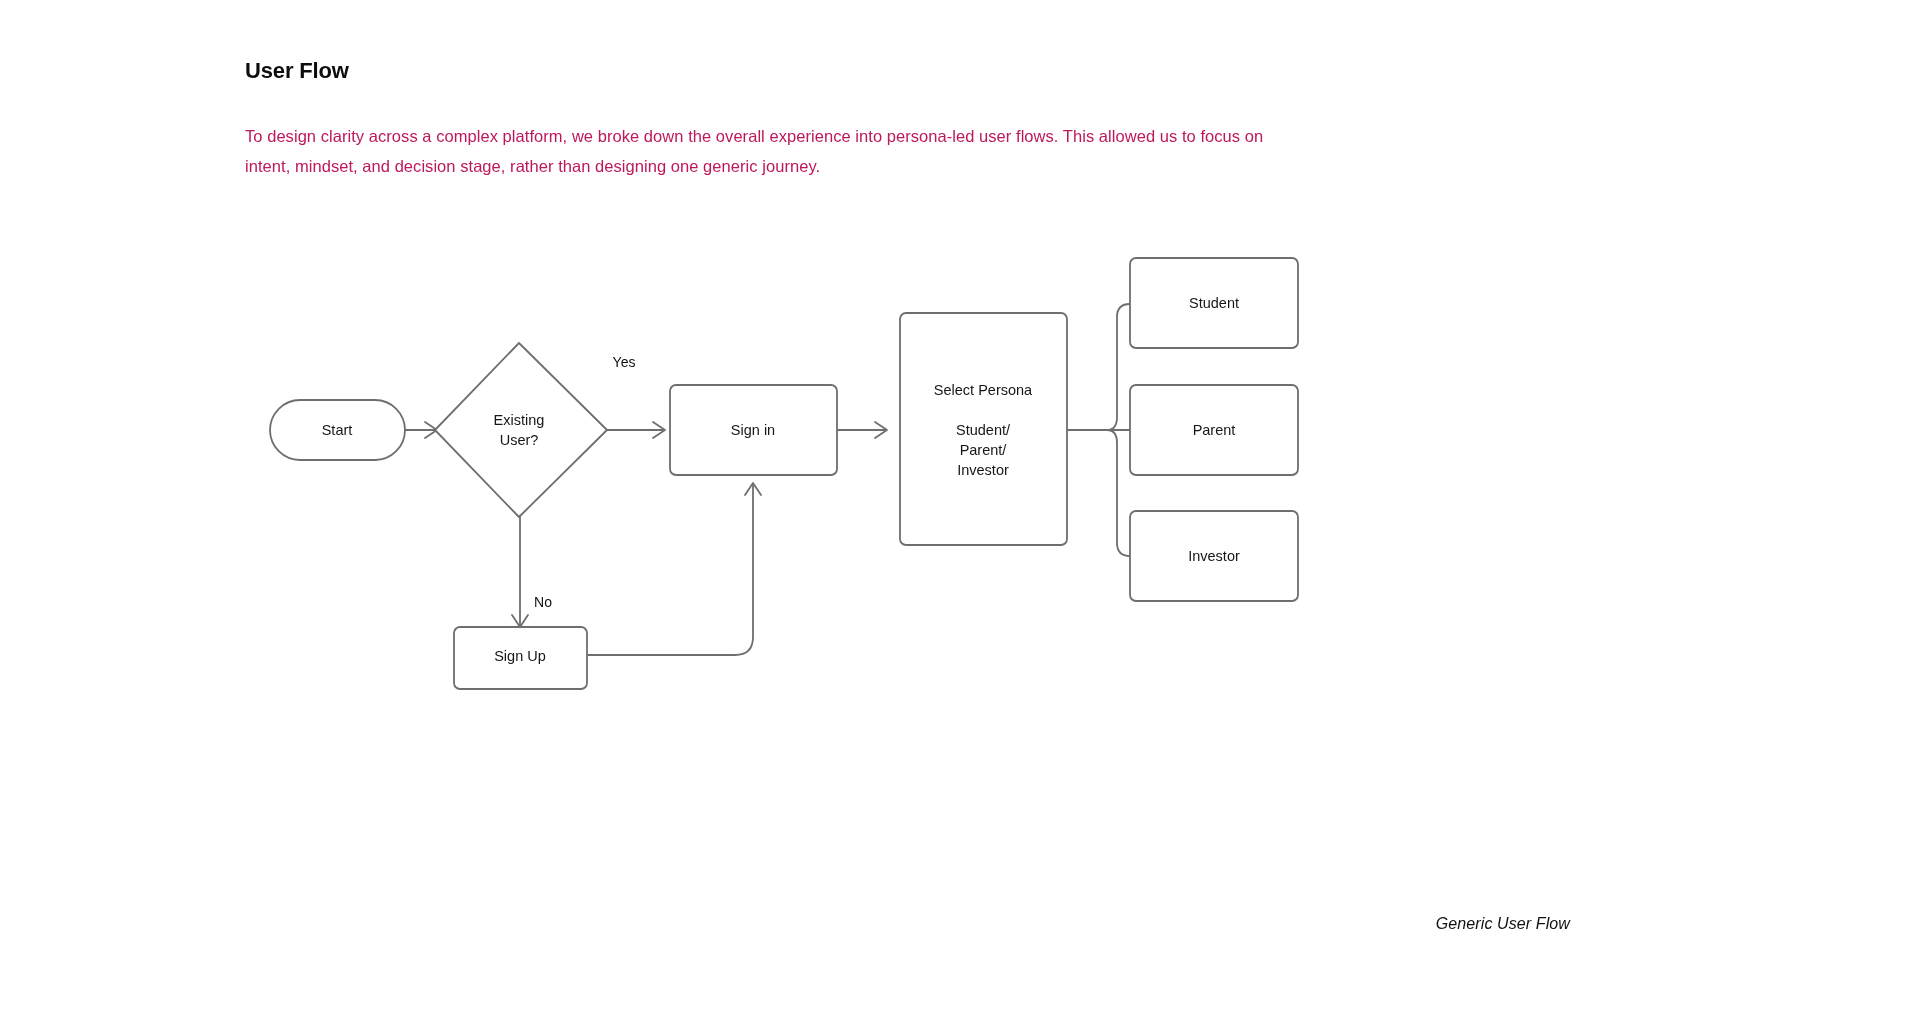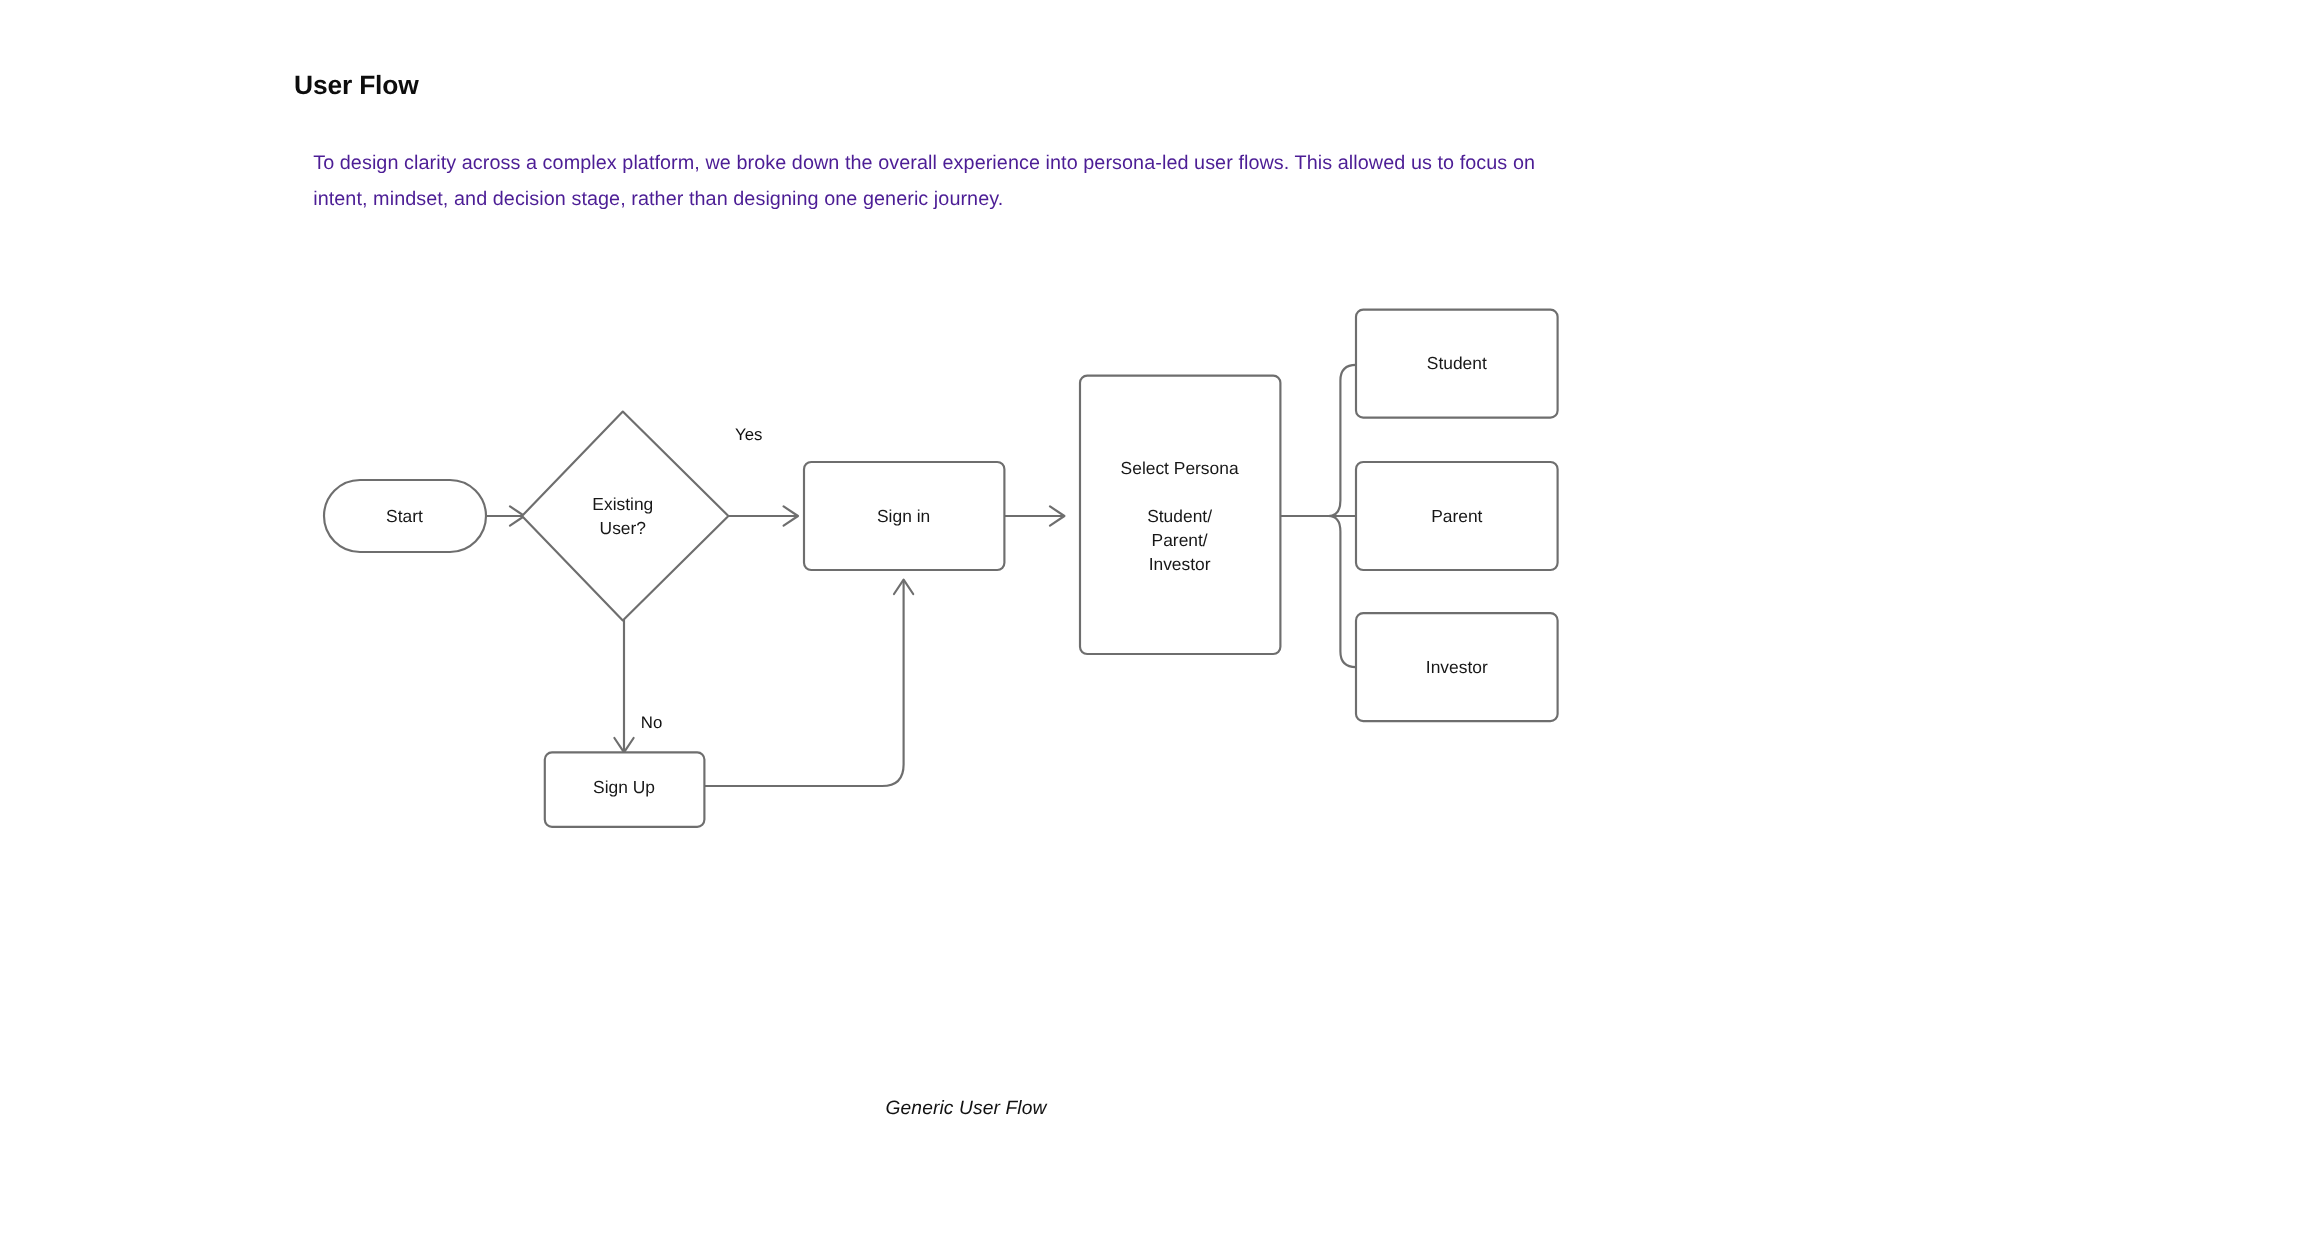--- a/index.html
+++ b/index.html
@@ -36,22 +36,22 @@
     font-weight: 700;
     letter-spacing: -0.15px;
     color: #0d0d0d;
     margin: 0 0 38px 0;
     line-height: 1.2;
   }
   .page-paragraph {
     font-size: 16.5px;
     font-weight: 400;
     line-height: 1.78;
-    color: #4c1d95;
-    margin: 16px;
+    color: #be185d;
+    margin: 0;
     letter-spacing: 0.05px;
     max-width: 1035px;
   }
 
   
   .diagram-wrap {
     position: absolute;
     left: 245px;
     top: 245px;
     width: 1150px;
@@ -98,21 +98,21 @@
     text-anchor: middle;
     dominant-baseline: middle;
   }
 
   
   .figure-caption {
     position: absolute;
     left: 0;
     top: 915px;
     width: 1570px;
-    text-align: center;
+    text-align: right;
     font-size: 16px;
     font-style: italic;
     color: #111111;
     letter-spacing: 0.1px;
     padding-left: 40px;
   }
 </style>
 </head>
 <body>
 

